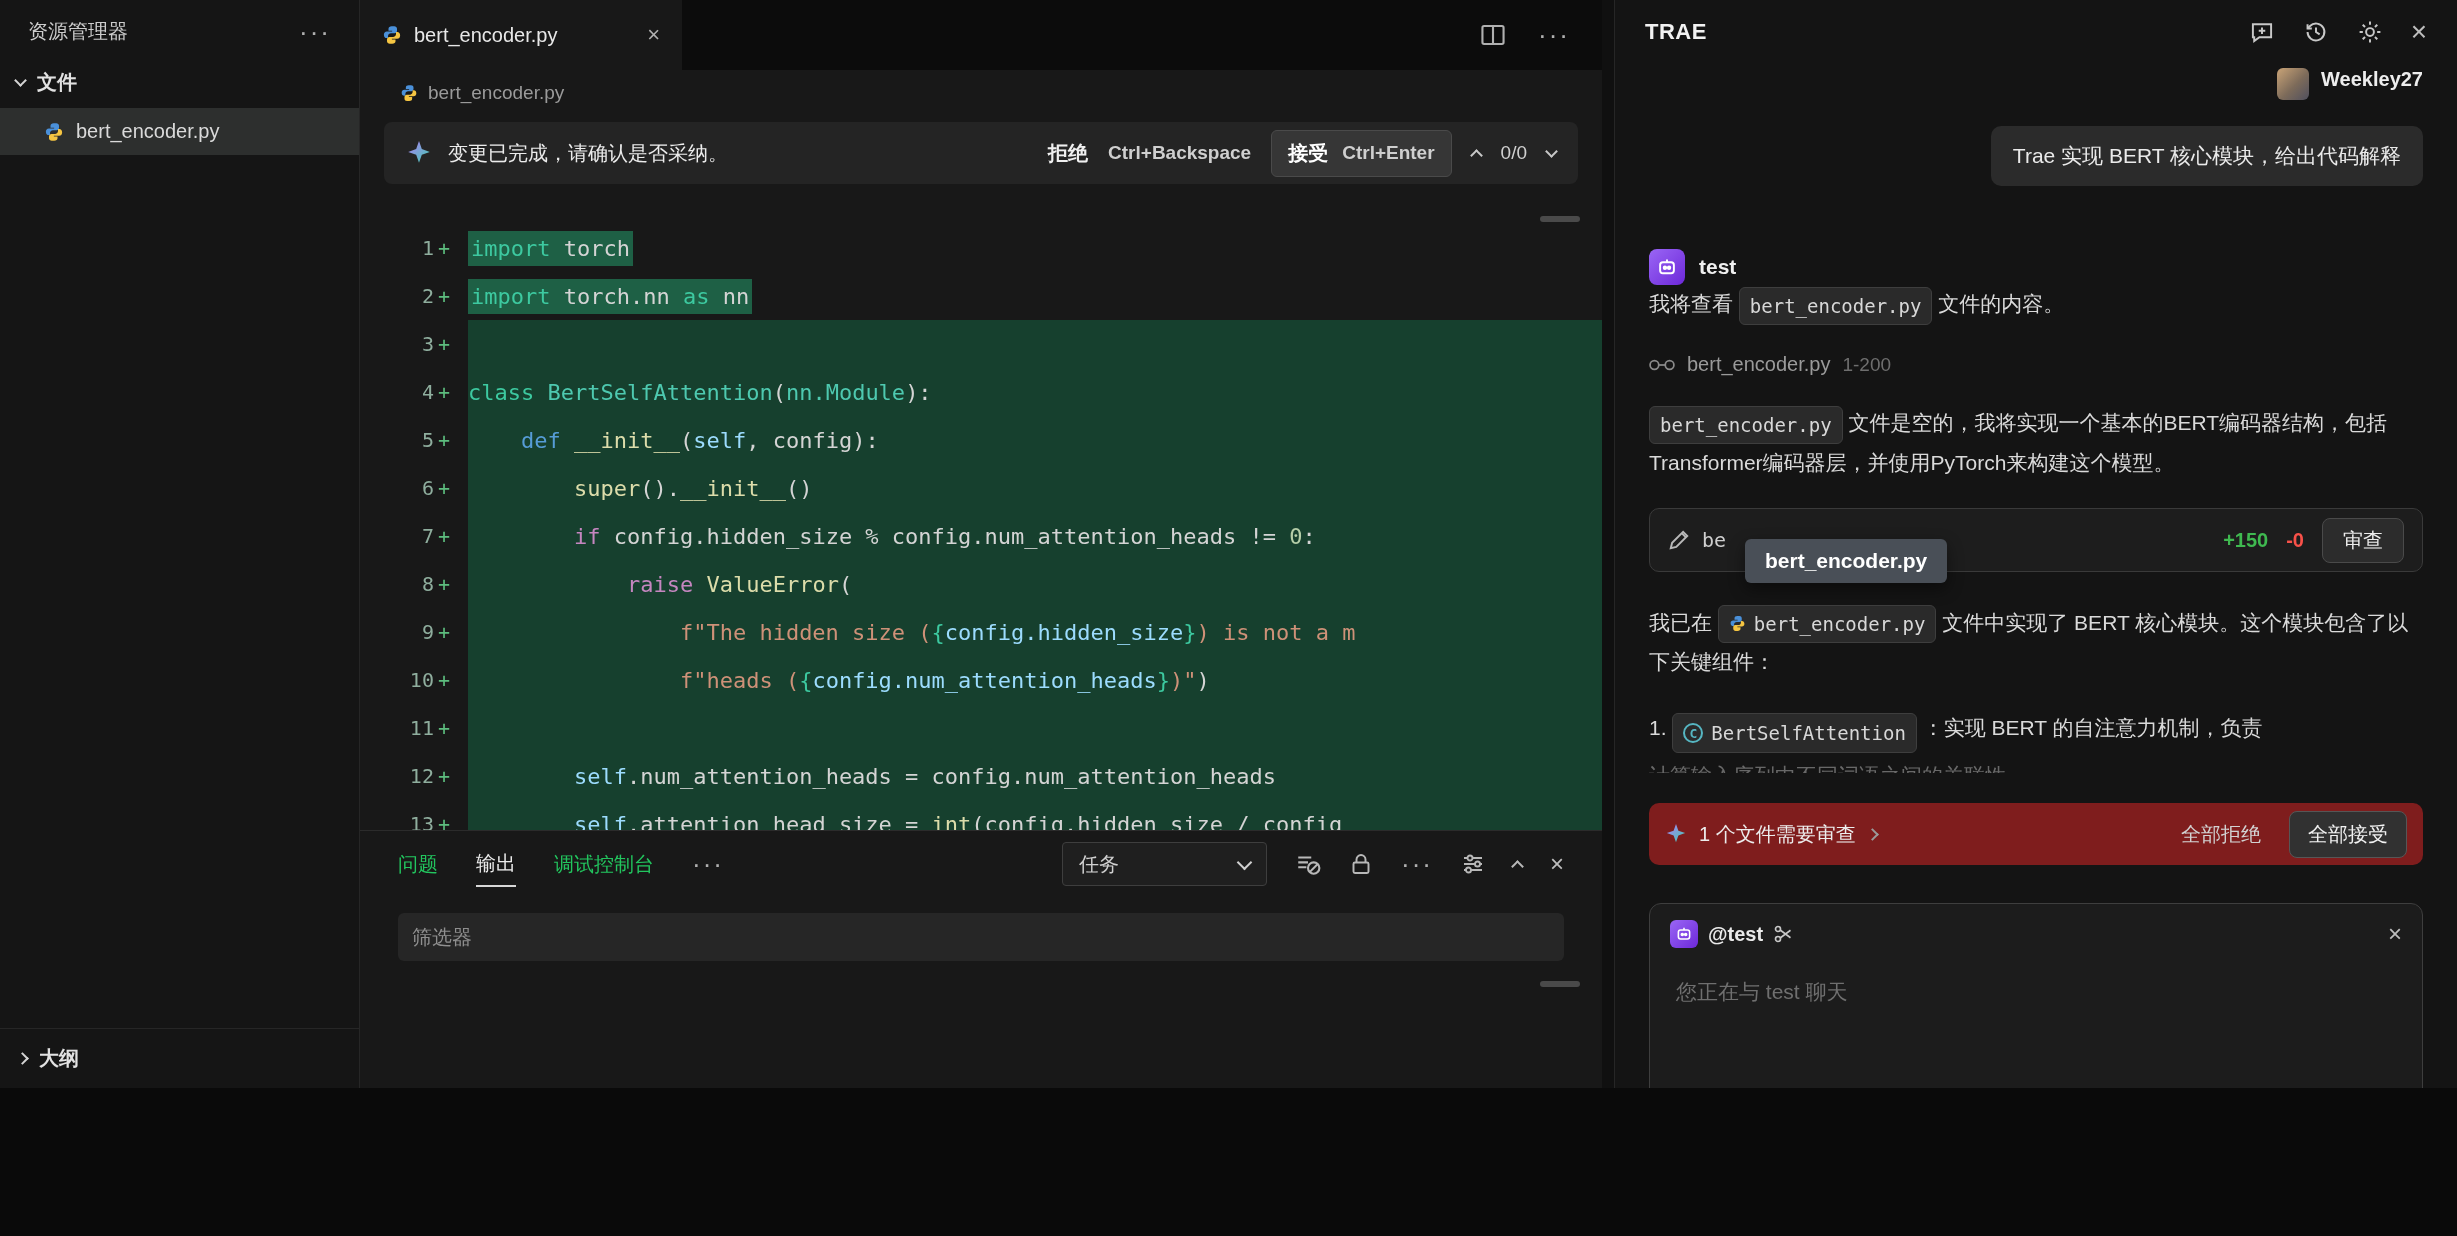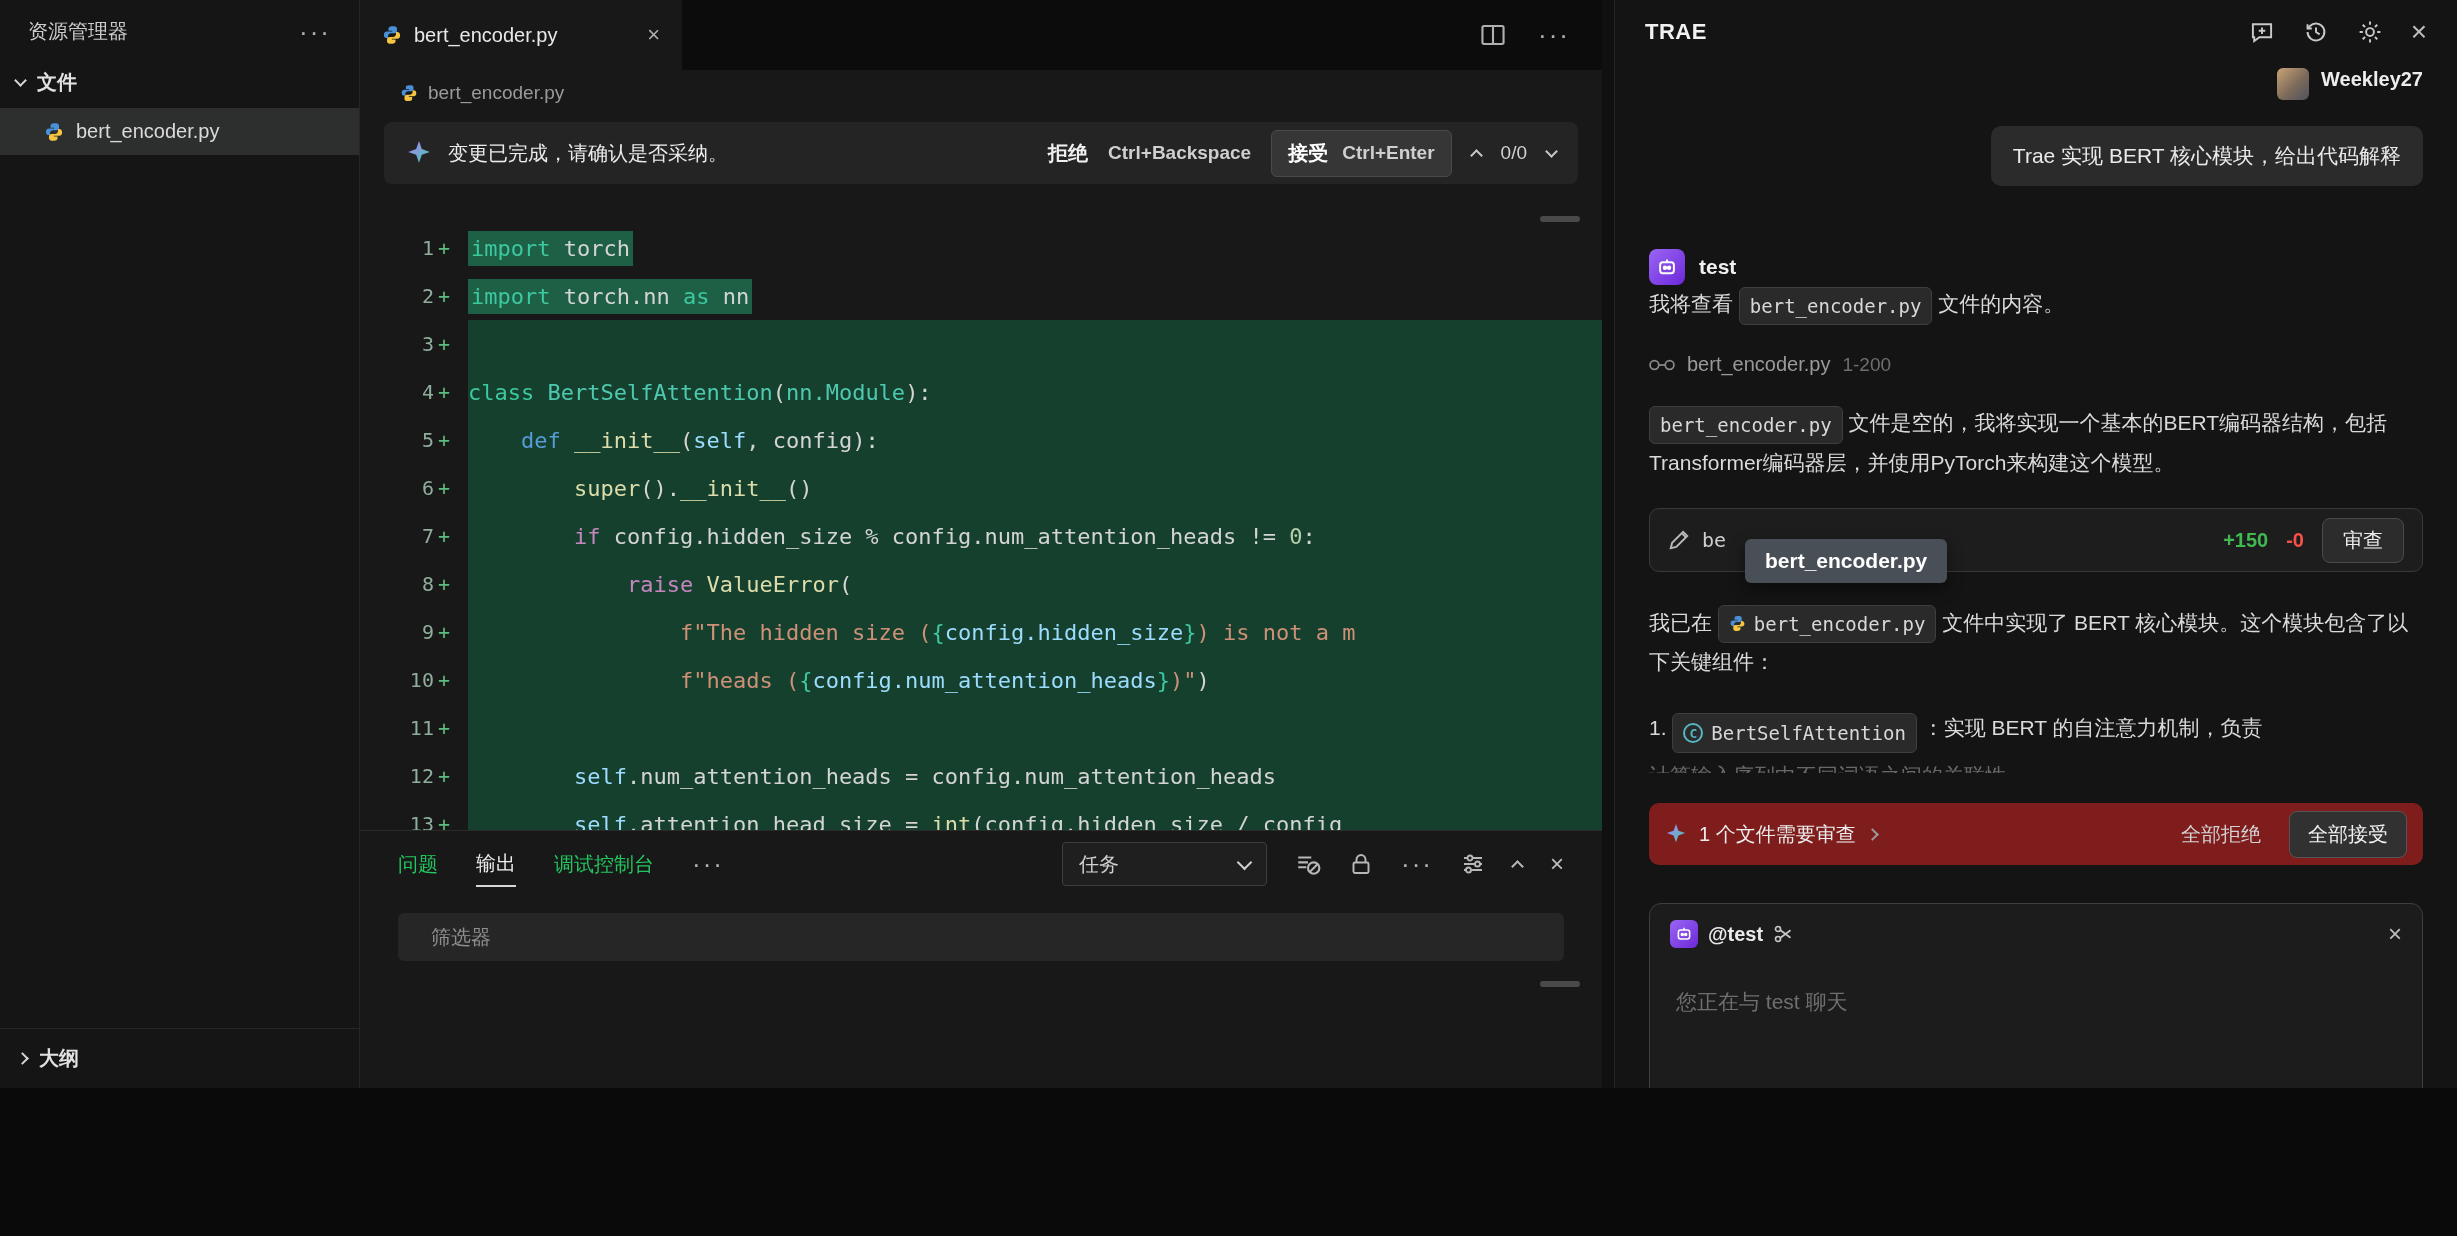--- a/index.html
+++ b/index.html
@@ -60,21 +60,21 @@
 
   
   .bottom-panel{position:absolute;left:360px;top:830px;width:1242px;height:406px;background:#181818;border-top:1px solid #2b2b2b}
   .bp-header{display:flex;align-items:center;height:66px;padding:0 38px;gap:38px}
   .bp-tab{font-size:20px;color:#22c55e;padding:8px 0;cursor:pointer}
   .bp-tab.active{color:#ebebeb;border-bottom:2px solid #d7d7d7}
   .bp-right{margin-left:auto;display:flex;align-items:center;gap:28px;color:#b8b8b8}
   .bp-dropdown{display:flex;align-items:center;justify-content:space-between;width:205px;height:44px;background:#1f1f1f;
                border:1px solid #3e3e3e;border-radius:4px;padding:0 16px;font-size:20px;color:#d0d0d0;cursor:pointer}
   .bp-filter{margin:16px 38px 0;height:48px;display:flex;align-items:center;background:#262626;border-radius:6px}
-  .bp-filter input{width:100%;background:transparent;border:none;outline:none;padding:0 33px;font-size:20px;color:#cccccc;
+  .bp-filter input{width:100%;background:transparent;border:none;outline:none;padding:0 14px;font-size:20px;color:#cccccc;
                    font-family:"Liberation Sans","DejaVu Sans",sans-serif}
   .bp-filter input::placeholder{color:#8f8f8f}
 
   
   .trae-panel{position:absolute;left:1614px;top:0;width:843px;height:1236px;background:#141414;border-left:1px solid #262626;overflow:hidden}
   .tp-header{display:flex;align-items:center;height:64px;padding:0 30px}
   .tp-title{font-size:22px;font-weight:700;color:#f2f2f2;letter-spacing:.5px}
   .tp-actions{margin-left:auto;display:flex;align-items:center;gap:28px;color:#c8c8c8}
   .tp-body{padding:0 34px;position:relative}
   .user-row{display:flex;justify-content:flex-end;gap:12px;margin-top:4px}
@@ -113,21 +113,21 @@
   .rb-right{margin-left:auto;display:flex;align-items:center;gap:28px}
   .rb-reject{font-size:20px;color:#d2d2d2;cursor:pointer}
   .rb-accept{padding:9px 18px;border:1px solid #565656;background:#313131;border-radius:8px;font-size:20px;color:#f2f2f2;cursor:pointer}
   .input-card{margin-top:38px;height:330px;border:1px solid #3e3e3e;background:#1c1c1c;border-radius:12px;position:relative;padding:16px 20px}
   .ic-top{display:flex;align-items:center;gap:14px}
   .mention-chip{display:flex;align-items:center;gap:10px}
   .mention-avatar{width:28px;height:28px;border-radius:6px;background:linear-gradient(135deg,#9a66f5,#6d28d9);
                   display:flex;align-items:center;justify-content:center;flex:none}
   .mention-label{font-size:20px;color:#eaeaea;font-weight:600}
   .ic-close{margin-left:auto}
-  .ic-placeholder{margin-top:40px;padding-left:6px;font-size:21px;color:#6f6f6f;cursor:text}
+  .ic-placeholder{margin-top:30px;padding-left:6px;font-size:21px;color:#6f6f6f;cursor:text}
   .ic-toolbar{position:absolute;left:0;right:0;top:246px;display:flex;align-items:center;padding:0 24px;gap:32px;color:#b0b0b0}
   .ic-glyph{font-size:24px;color:#b0b0b0;cursor:pointer}
   .ic-model{margin-left:auto;display:flex;align-items:center;gap:10px;font-size:20px;color:#c4c4c4;cursor:pointer}
   .send-btn{width:52px;height:56px;border-radius:10px;background:#2ebd85;display:flex;align-items:center;justify-content:center;
             margin-left:14px;cursor:pointer;flex:none}
   .watermark{position:absolute;right:34px;top:1178px;font-size:21px;color:#9b9b9b;z-index:20}
 </style>
 </head>
 <body>
 

